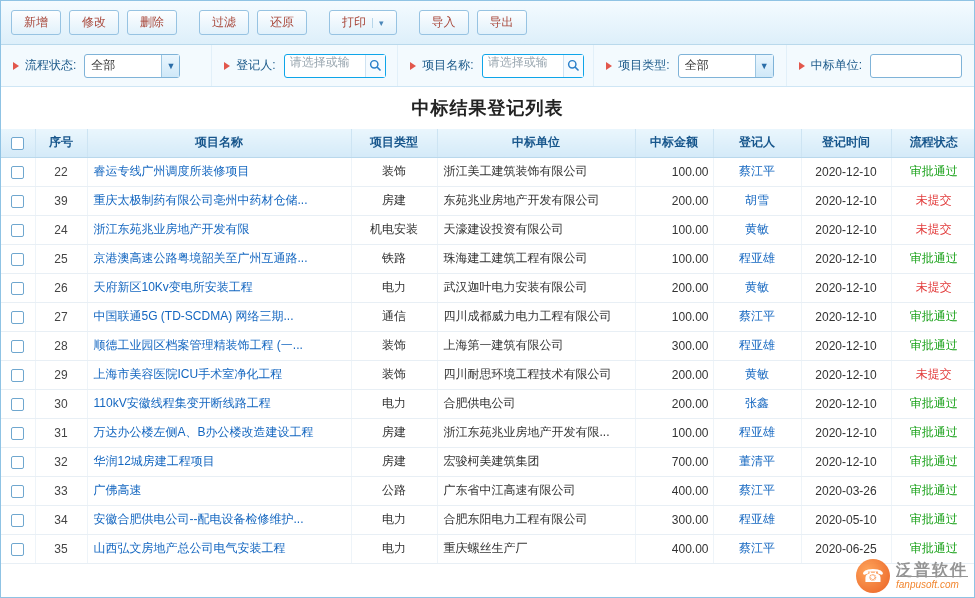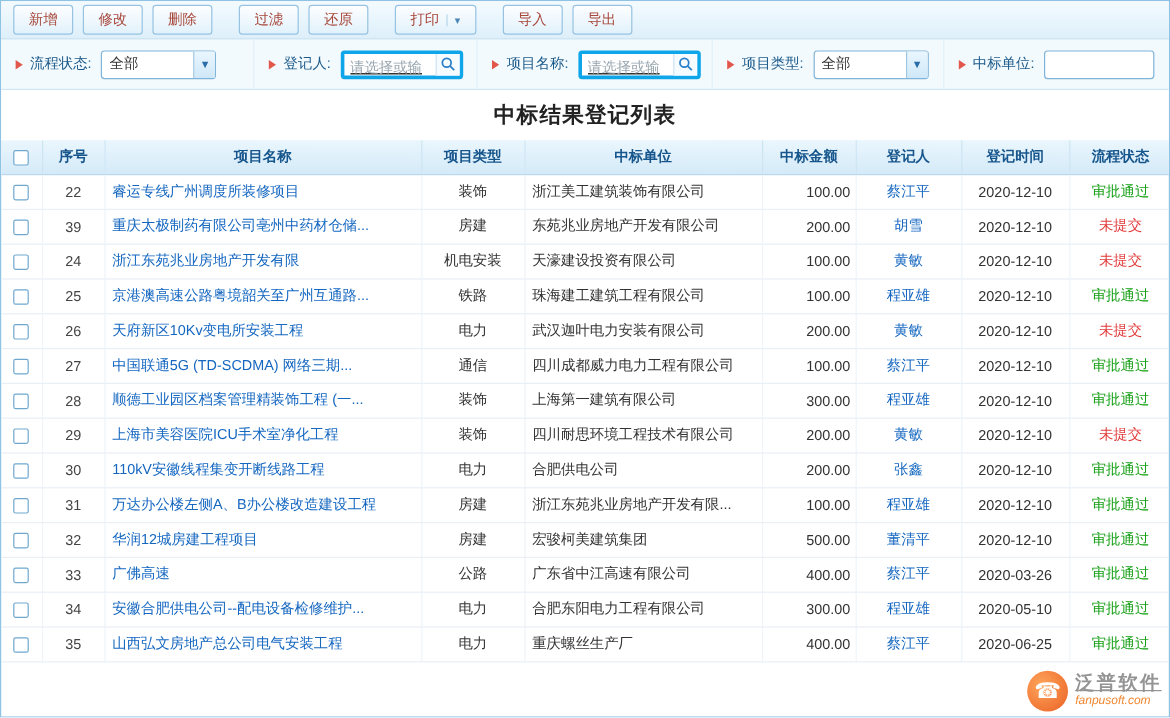--- a/index.html
+++ b/index.html
@@ -1,21 +1,21 @@
 <!DOCTYPE html>
 <html><head>
 <meta charset="utf-8">
 <style>
   * { margin:0; padding:0; box-sizing:border-box; }
   html,body { width:975px; height:598px; overflow:hidden; }
   body { font-family:"Liberation Sans","DejaVu Sans",sans-serif; background:#fff; }
   .app { position:relative; width:975px; height:598px; border:1px solid #8fc3e4; background:#fff; overflow:hidden; }
 
   
-  .toolbar { height:32px; display:flex; align-items:center; gap:8px; padding:0 10px;
+  .toolbar { height:44px; display:flex; align-items:center; gap:8px; padding:0 10px;
     background:linear-gradient(#f4fbff,#ddeffa); border-bottom:1px solid #b9d9ec; }
   .tbtn { height:25px; padding:0 12px; border:1px solid #97c3e2; border-radius:3px;
     background:linear-gradient(#fdfeff,#e1f1fb); color:#a8473a; font-size:12px; cursor:pointer;
     display:inline-flex; align-items:center; gap:6px; white-space:nowrap; }
   .tbtn .caret { color:#4b86b8; font-size:9px; border-left:1px solid #b7d6ea; padding-left:6px; }
   .grp { margin-left:14px; }
 
   
   .filters { background:#f3fafe; border-bottom:1px solid #cfe6f5; }
   .frow { display:flex; align-items:center; height:41px; }
@@ -24,22 +24,22 @@
   .frow1 .fgroup + .fgroup { border-left:1px solid #e2f0f9; }
   .g1 { width:225px; } .g2 { width:186px; } .g3 { width:196px; } .g4 { width:200px; } .g5 { flex:1; }
   .fmark { width:0; height:0; border-left:6px solid #e2574c; border-top:4px solid transparent;
     border-bottom:4px solid transparent; display:inline-block; margin-right:6px; flex:0 0 auto; }
   .flabel { color:#1c5a8a; font-size:12px; margin-right:8px; white-space:nowrap; }
   .select { display:flex; align-items:center; width:96px; height:24px; border:1px solid #7fb3d8;
     border-radius:3px; background:#fff; cursor:pointer; }
   .sel-val { flex:1; padding:0 6px; font-size:12px; color:#333; }
   .sel-btn { width:18px; height:100%; display:flex; align-items:center; justify-content:center;
     background:linear-gradient(#eaf6fe,#cfe8f8); border-left:1px solid #9cc6e2; color:#2a6da8; font-size:9px; }
-  .searchbox { display:flex; align-items:flex-end; width:102px; height:24px; border:3px solid #0ea5e9;
-    border-radius:3px; background:#fff;text-decoration:underline; }
+  .searchbox { display:flex; align-items:flex-start; width:102px; height:24px; border:1px solid #0ea5e9;
+    border-radius:3px; background:#fff; }
   .searchbox input { flex:1; min-width:0; border:0; outline:0; padding:0 5px; font-size:12px; color:#333; background:transparent; }
   .searchbox input::placeholder { color:#9aa7b0; }
   .search-btn { width:20px; height:100%; display:flex; align-items:center; justify-content:center;
     border-left:1px solid #cfe3f2; cursor:pointer; background:#f6fbff; }
   .pinput { width:92px; height:24px; border:1px solid #7fb3d8; border-radius:3px; padding:0 5px;
     font-size:12px; color:#333; outline:0; background:#fff; }
   .spinner { display:flex; width:88px; height:24px; border:1px solid #7fb3d8; border-radius:3px; background:#fff; }
   .spinner input { flex:1; min-width:0; border:0; outline:0; padding:0 5px; font-size:12px; }
   .spin-btns { width:16px; display:flex; flex-direction:column; border-left:1px solid #cfe3f2; }
   .spin-btns span { flex:1; display:flex; align-items:center; justify-content:center; font-size:7px;
@@ -309,21 +309,21 @@
           <td class="c-reg">程亚雄</td>
           <td class="c-date">2020-12-10</td>
           <td class="c-status st-approved">审批通过</td>
         </tr>
         <tr>
           <td class="c-check"><span class="cb"></span></td>
           <td class="c-seq">32</td>
           <td class="c-proj"><a class="plink">华润12城房建工程项目</a></td>
           <td class="c-type">房建</td>
           <td class="c-unit">宏骏柯美建筑集团</td>
-          <td class="c-amt">500.00</td>
+          <td class="c-amt">700.00</td>
           <td class="c-reg">董清平</td>
           <td class="c-date">2020-12-10</td>
           <td class="c-status st-approved">审批通过</td>
         </tr>
         <tr>
           <td class="c-check"><span class="cb"></span></td>
           <td class="c-seq">33</td>
           <td class="c-proj"><a class="plink">广佛高速</a></td>
           <td class="c-type">公路</td>
           <td class="c-unit">广东省中江高速有限公司</td>

